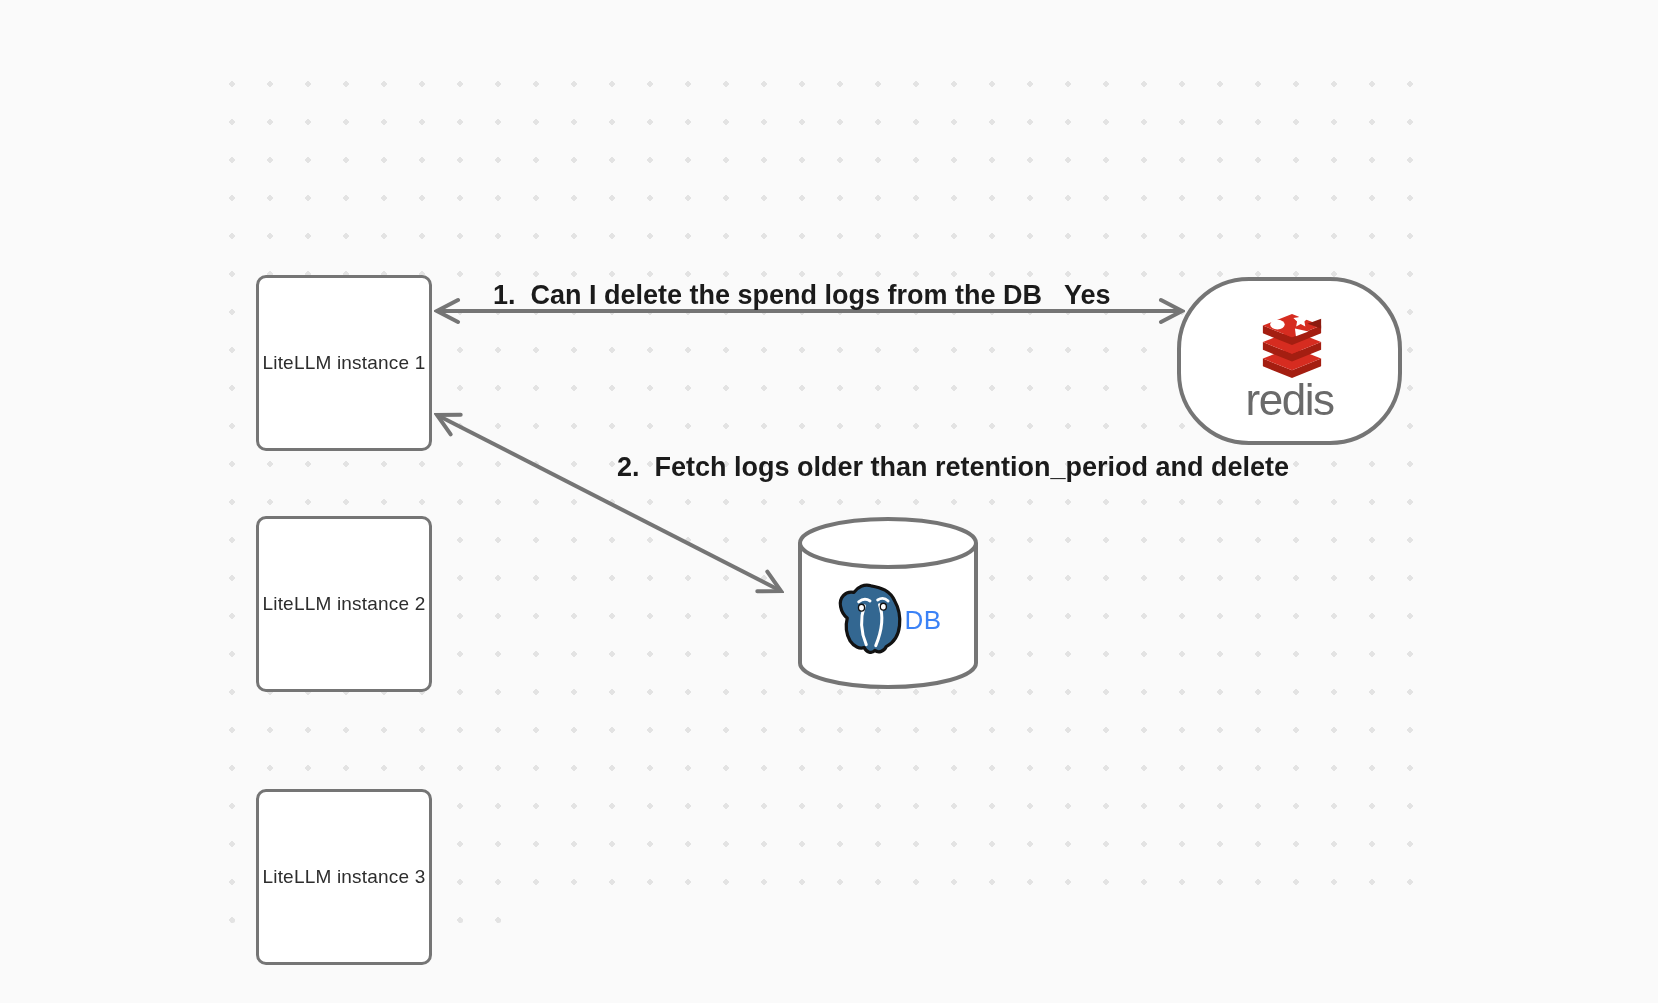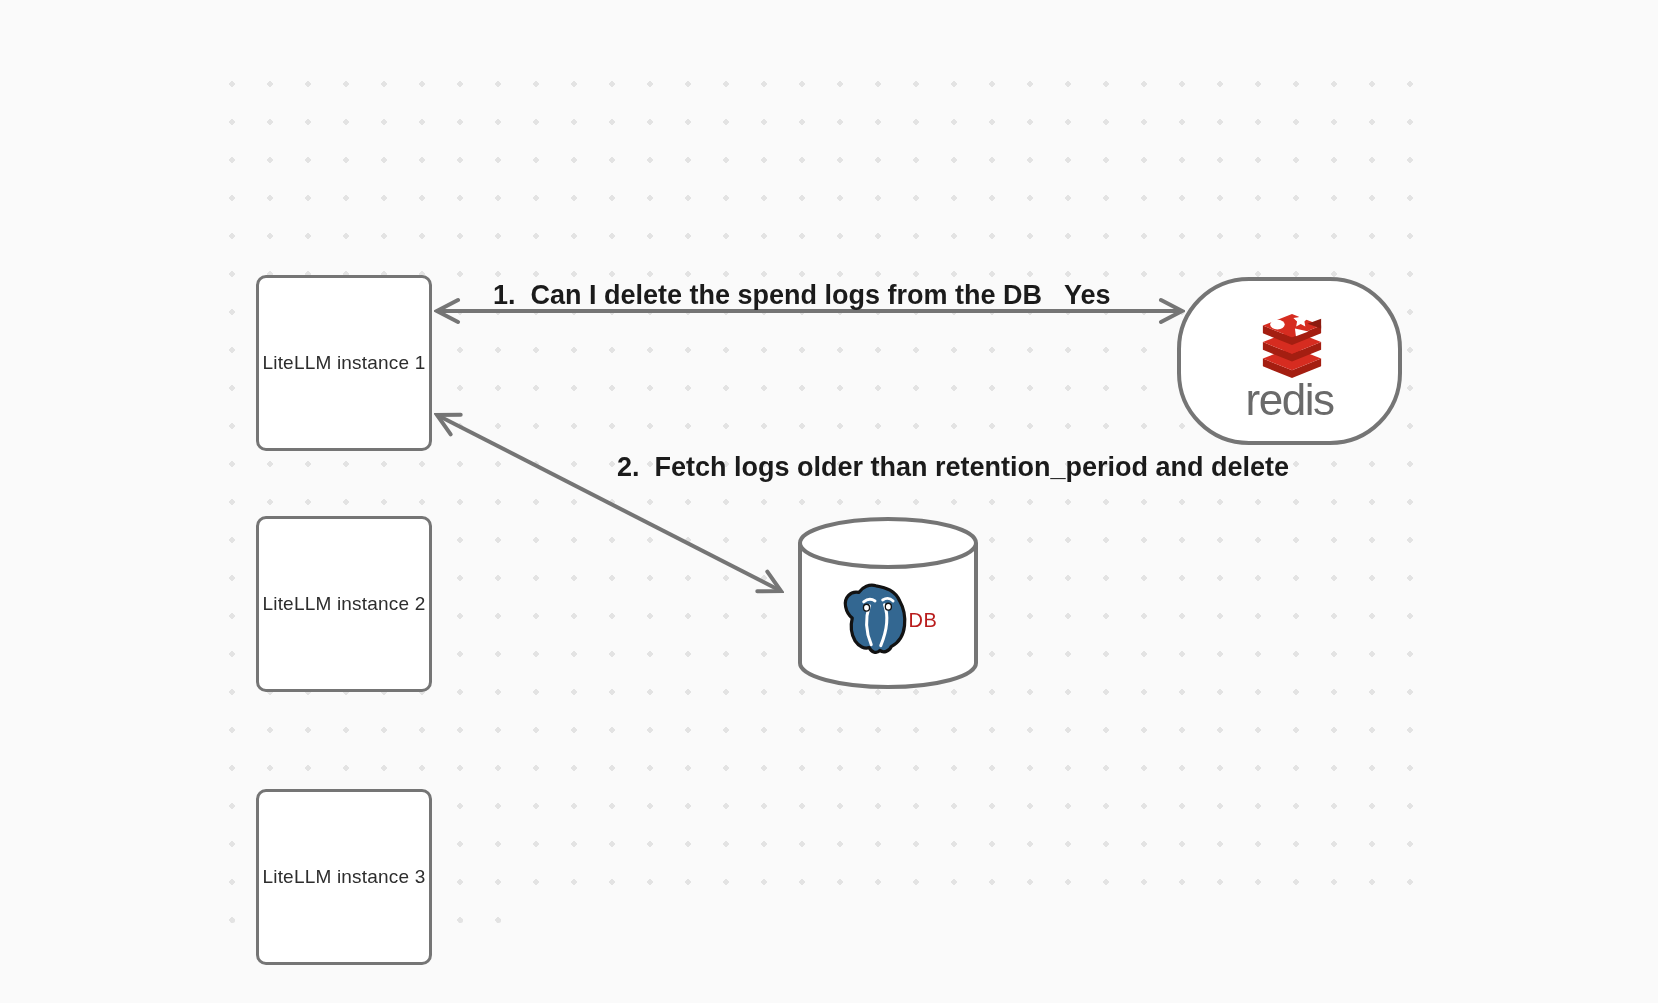--- a/index.html
+++ b/index.html
@@ -28,21 +28,21 @@
   .redis-logo{position:absolute;left:71px;top:31px;}
   .redis-wordmark{
     position:absolute;left:0;top:94px;width:100%;text-align:center;
     font-size:44px;font-weight:normal;color:#6a6a6a;letter-spacing:-1.5px;
   }
   .cylinder{position:absolute;left:796px;top:515px;width:184px;height:176px;}
   .cylinder-content{
     position:absolute;left:796px;top:515px;width:184px;height:176px;
     display:flex;align-items:center;justify-content:center;padding-top:34px;box-sizing:border-box;
   }
-  .db-label{font-size:20px;color:#b91c1c;margin-left:-4px;letter-spacing:.5px;}
+  .db-label{font-size:26px;color:#3b82f6;margin-left:-4px;letter-spacing:.5px;}
   .arrow-label{
     position:absolute;font-size:27px;font-weight:bold;color:#1b1b1b;
     white-space:pre;line-height:28px;
   }
   #arrow-label-1{left:493px;top:281px;}
   #arrow-answer-1{left:1064px;top:281px;}
   #arrow-label-2{left:573px;top:453px;margin-left:44px;}
   .arrows-overlay{position:absolute;left:0;top:0;pointer-events:none;}
   .extra-dot{position:absolute;width:5px;height:5px;border-radius:50%;background:#e3e3e3;}
 </style>

